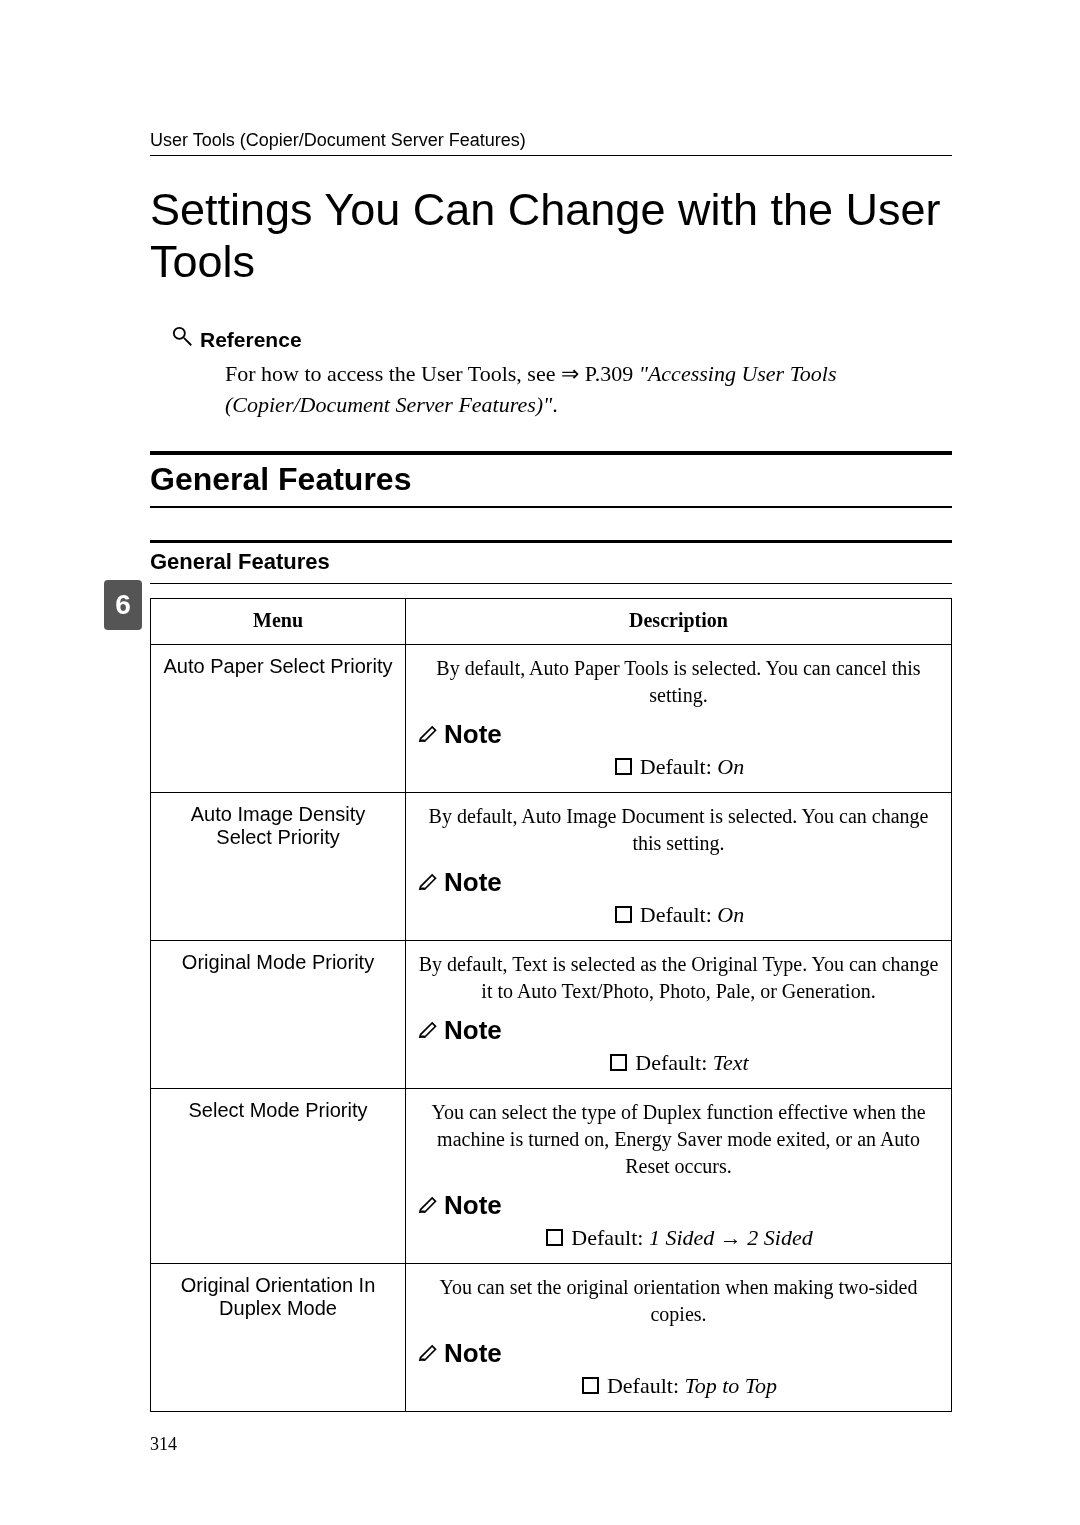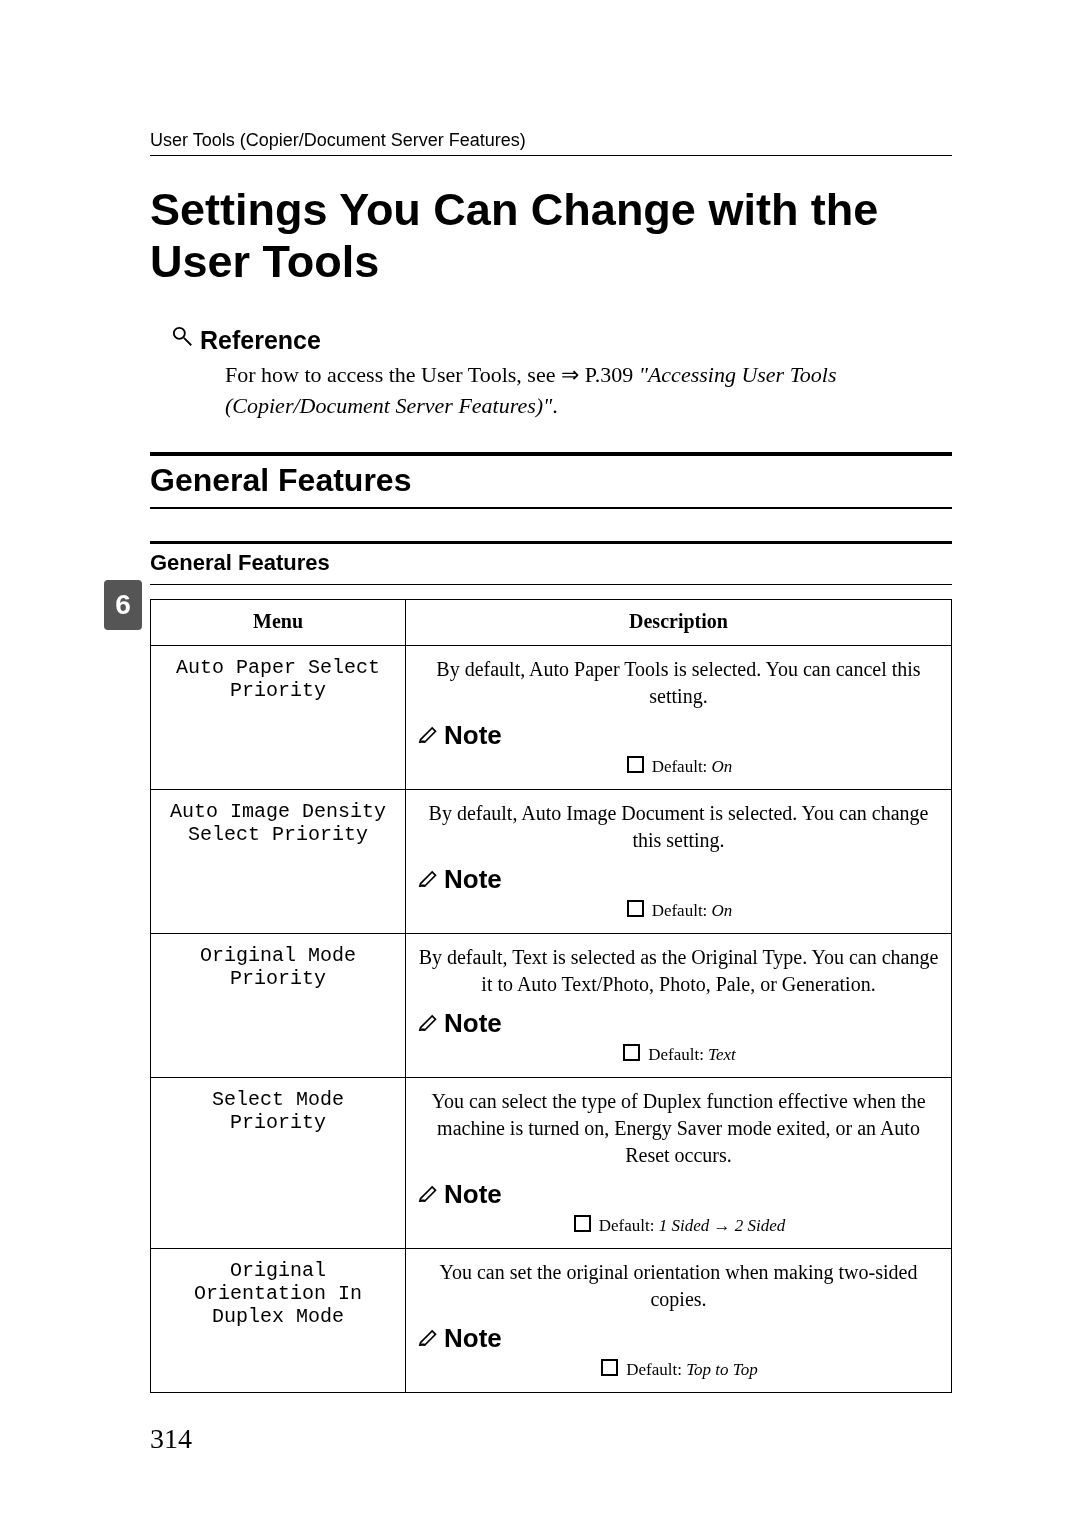--- a/index.html
+++ b/index.html
@@ -1,39 +1,39 @@
 <!DOCTYPE html>
 <html><head>
 <meta charset="utf-8">
 <style>
   body { font-family: "Times New Roman", Times, serif; margin:0; background:#fff; color:#000; }
   .page { width:1080px; height:1525px; box-sizing:border-box; padding:130px 128px 60px 150px; position:relative; }
   .header-line { font-size:18px; font-family: Arial, sans-serif; border-bottom:1.5px solid #000; padding-bottom:4px; margin-bottom:28px; }
-  .main-title { font-size:45px; font-family: Arial, sans-serif; font-weight:bold; line-height:1.15; margin-bottom:38px; }
+  .main-title { font-size:45px; font-family: Arial, sans-serif; font-weight:normal; line-height:1.15; margin-bottom:38px; }
   .reference-block { margin-left:22px; margin-bottom:30px; }
   .ref-row { display:flex; align-items:center; }
   .ref-icon { font-size:24px; margin-right:6px; }
-  .ref-label { font-family: Arial, sans-serif; font-size:25px; font-weight:bold; }
+  .ref-label { font-family: Arial, sans-serif; font-size:21px; font-weight:bold; }
   .ref-text { font-size:22px; margin-left:53px; margin-top:4px; line-height:1.45; }
   .section-h2 { font-size:32px; font-family: Arial, sans-serif; font-weight:bold; border-top:4px solid #000; border-bottom:2.5px solid #000; padding:6px 0 8px 0; margin:28px 0 32px 0; }
   .section-h3 { font-size:22px; font-family: Arial, sans-serif; font-weight:bold; border-top:3px solid #000; border-bottom:1.5px solid #000; padding:6px 0 8px 0; margin:0 0 14px 0; }
   table.settings { width:100%; border-collapse:collapse; }
   table.settings th, table.settings td { border:1px solid #000; padding:10px 12px 12px 12px; vertical-align:top; font-size:20px; text-align:center; }
   table.settings th.menu { width:230px; font-weight:bold; }
   table.settings th.desc { font-weight:bold; }
-  .menu-cell { font-family:Liberation Mono, monospace; }
+  .menu-cell { font-family:Liberation Sans, sans-serif; }
   .desc-text { margin-bottom:10px; line-height:1.35; }
   .note-row { display:flex; align-items:center; margin-top:4px; }
   .note-icon { font-size:20px; margin-right:6px; }
   .note-label { font-family: Arial, sans-serif; font-size:26px; font-weight:bold; }
-  .default-row { font-size:17px; margin-top:4px; }
+  .default-row { font-size:22px; margin-top:4px; }
   .default-row .box { display:inline-block; width:13px; height:13px; border:2px solid #000; margin:0 8px 0 2px; position:relative; top:1px; }
   .default-val { font-style:italic; }
   .side-tab { position:absolute; left:104px; top:580px; width:38px; height:50px; background:#555; color:#fff; font-family: Arial, sans-serif; font-weight:bold; font-size:28px; display:flex; align-items:center; justify-content:center; border-radius:4px; }
-  .page-num { position:absolute; bottom:70px; left:150px; font-size:28px; }
+  .page-num { position:absolute; bottom:70px; left:150px; font-size:18px; }
 </style>
 </head>
 <body>
 
 <div class="page">
 
   <div class="header-line">User Tools (Copier/Document Server Features)</div>
 
   <div class="main-title">Settings You Can Change with the User Tools</div>
 

